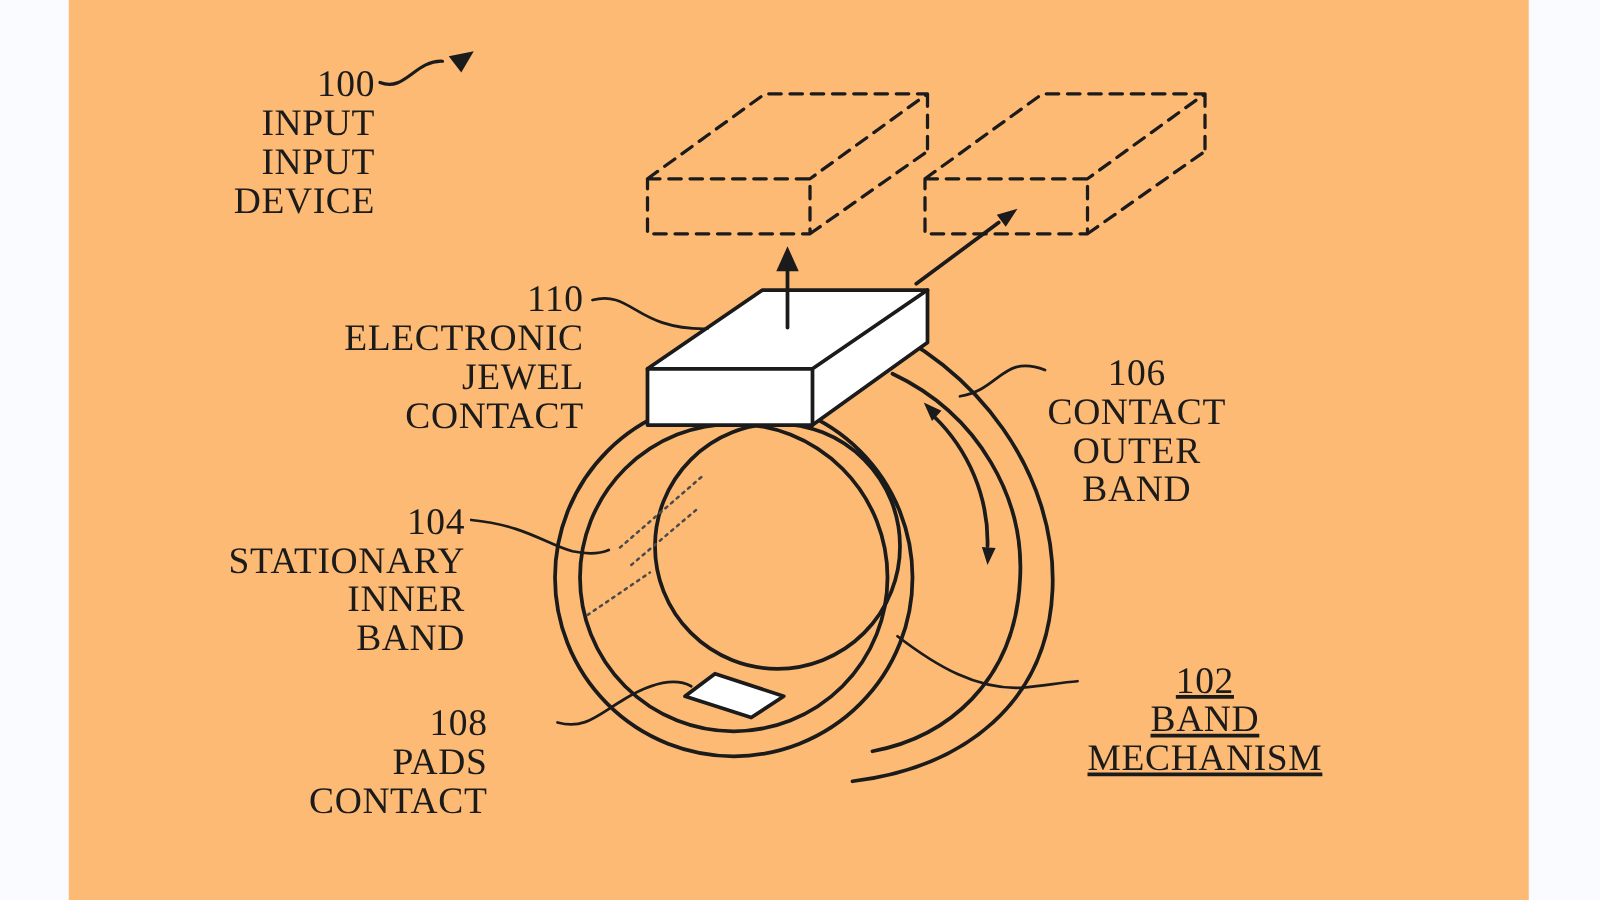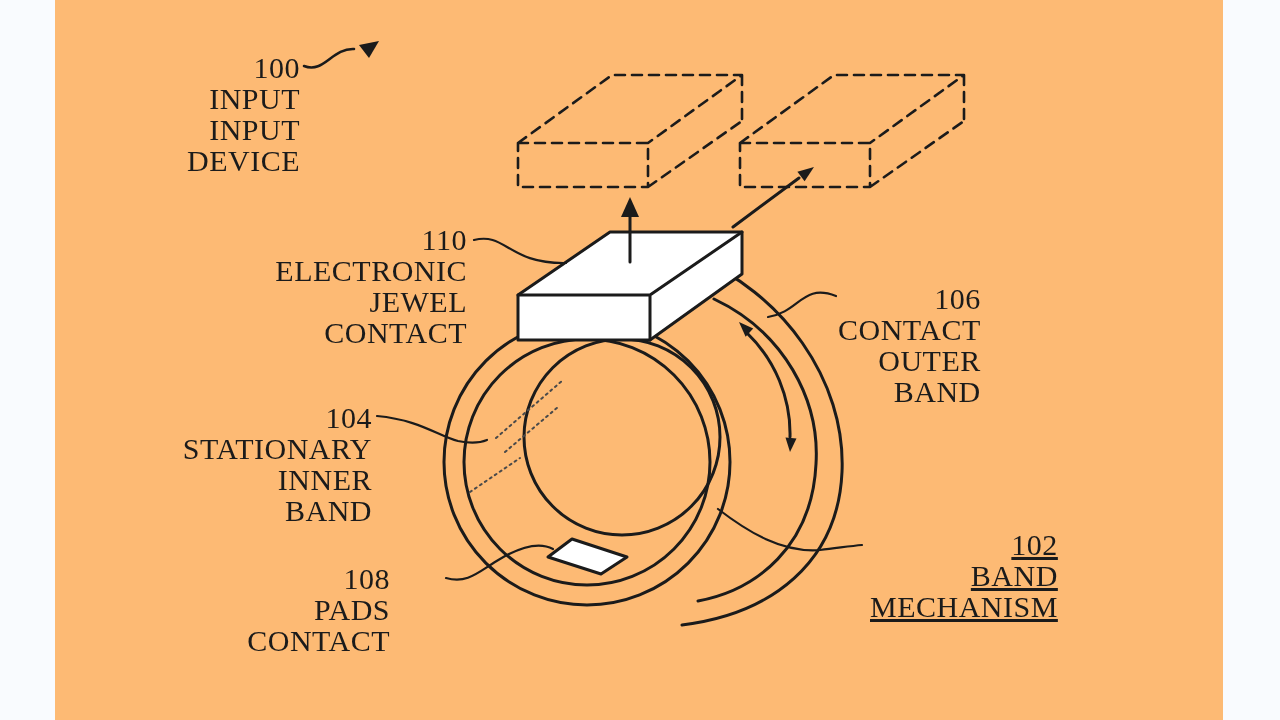--- a/index.html
+++ b/index.html
@@ -20,21 +20,21 @@
   #figure-svg { position: absolute; left: 0; top: 0; }
   .lbl {
     position: absolute;
     font-size: 30px;
     line-height: 31px;
     letter-spacing: 0.5px;
     color: #1b1b1b;
     white-space: nowrap;
   }
   .lbl.ra { text-align: right; }
-  .lbl.la { text-align: right; }
+  .lbl.la { text-align: center; }
   .ref { font-size: 30px; }
 </style>
 </head>
 <body>
 
 <div id="screen">
 
   <div id="strip-left" class="edge-strip"></div>
   <div id="strip-right" class="edge-strip"></div>
 

